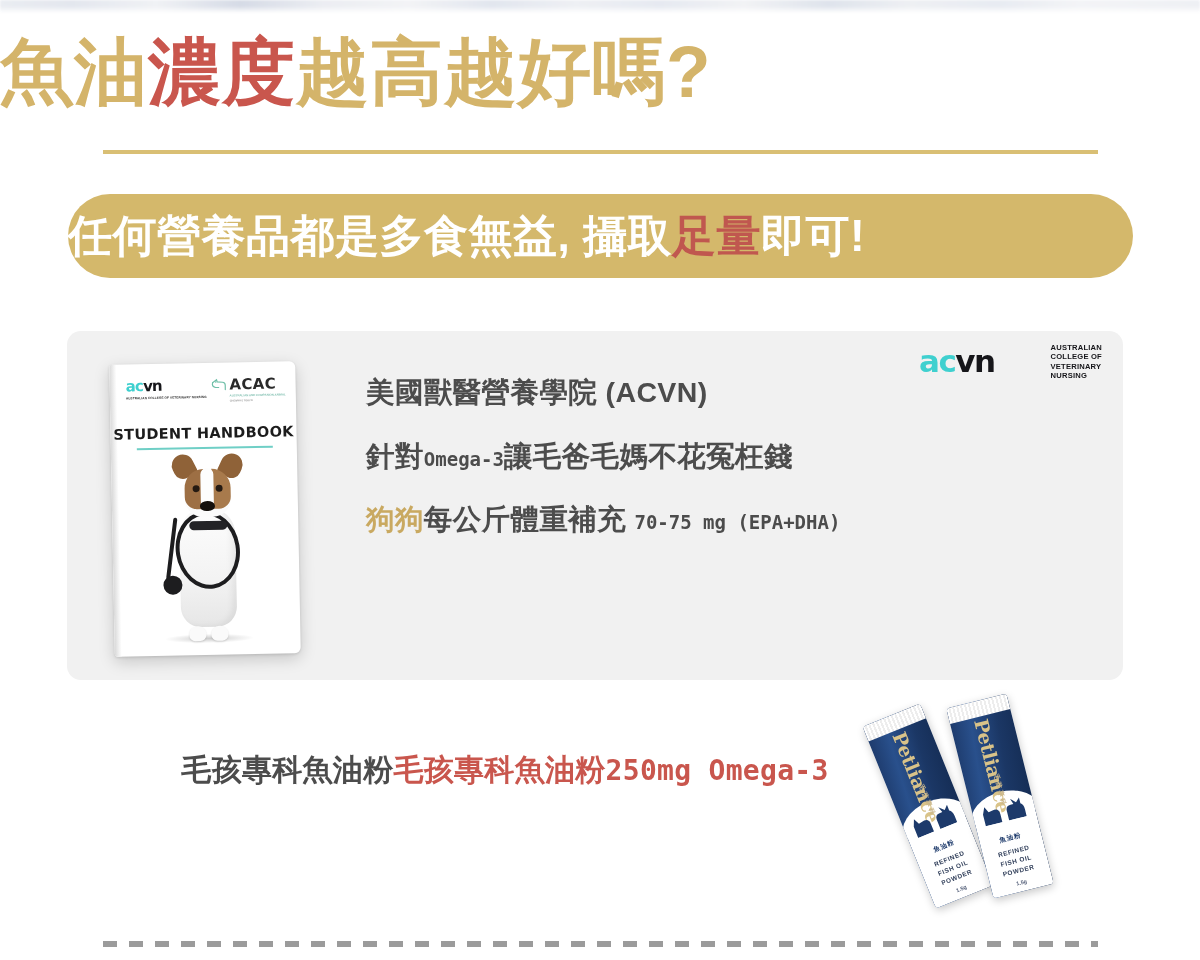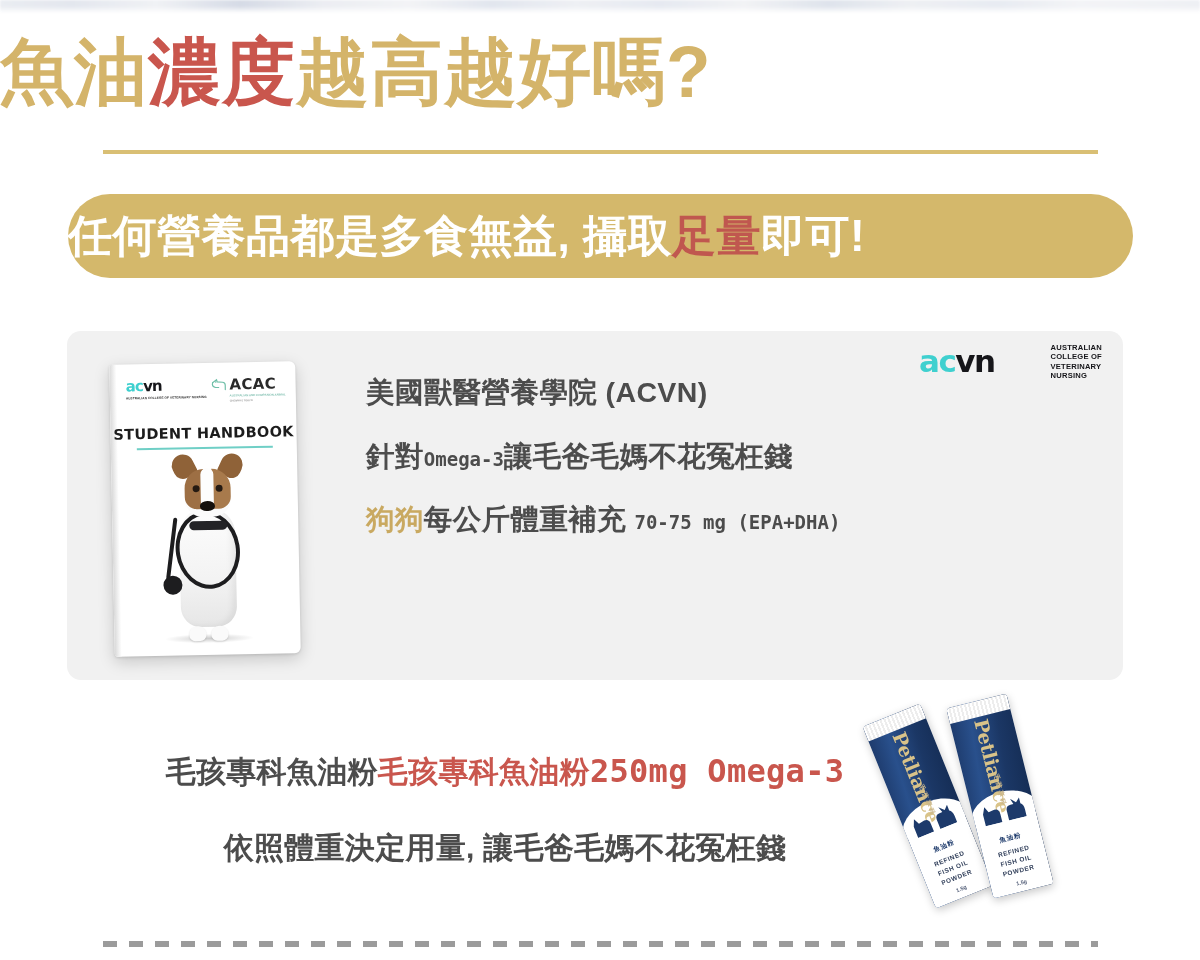--- a/index.html
+++ b/index.html
@@ -288,21 +288,21 @@
     font-weight: 700;
     color: #4c4c4c;
     line-height: 1;
     letter-spacing: .3px;
     white-space: nowrap;
   }
   .bline.first { margin-bottom: 46px; }
   .bline .red { color: #c9564d; }
   .bline .mono {
     font-family: "DejaVu Sans Mono", "Liberation Mono", monospace;
-    font-size: 32px;
+    font-size: 28px;
   }
 
   
   .sachets { position: absolute; left: 893px; top: 692px; width: 205px; height: 215px; }
 
   .sachet {
     position: absolute;
     width: 62px; height: 196px;
     border-radius: 4px;
     background: linear-gradient(95deg, #1d3a6b 0%, #29508c 28%, #1b3765 62%, #132a50 100%);
@@ -465,21 +465,20 @@
     </div>
     <div class="cline">
       <span class="gold">狗狗</span><span>每公斤體重補充 </span><span class="mono">70-75 mg</span><span class="mono"> (EPA+DHA)</span>
     </div>
   </div>
 
   <div class="bottom-text">
     <div class="bline first">
       <span>毛孩專科魚油粉</span><span class="red">毛孩專科魚油粉</span><span class="red mono">250mg  Omega-3</span>
     </div>
-    <div class="bline">依照體重決定用量, 讓毛爸毛媽不花冤枉錢</div>
   </div>
 
   <div class="sachets">
 
     <div class="sachet back">
       <div class="s-crimp-top"></div>
       <div class="s-wave"></div>
       <div class="s-white"></div>
       <div class="s-brand">Petliance</div>
       <div class="s-brand-cn">毛孩專科</div>

